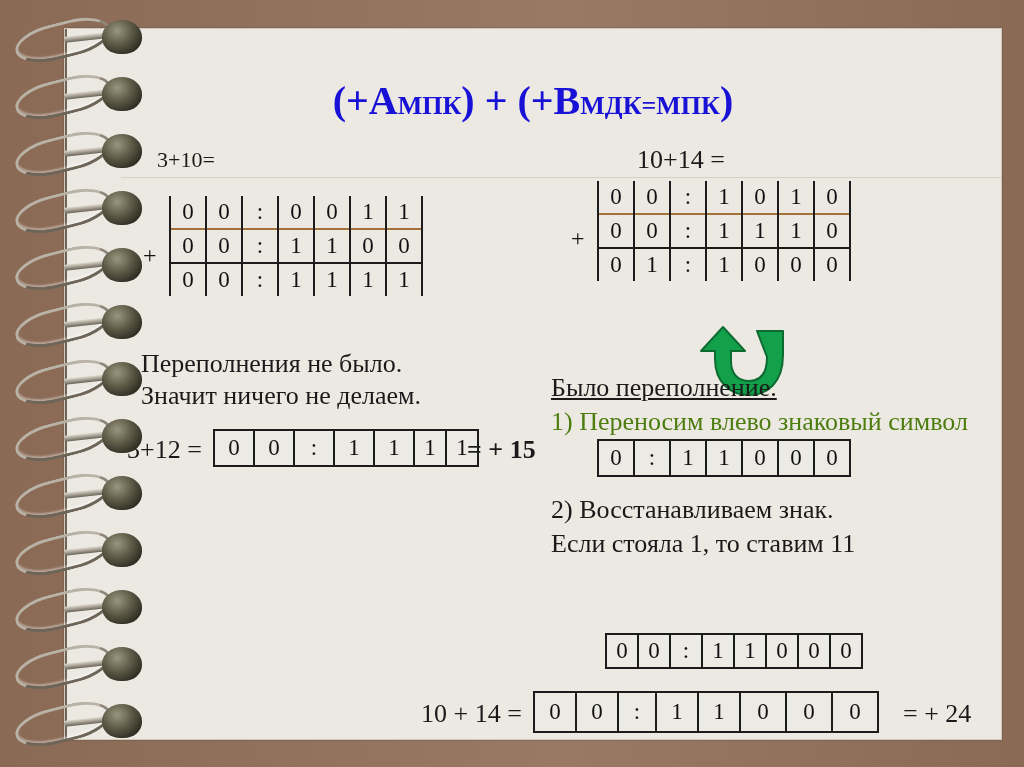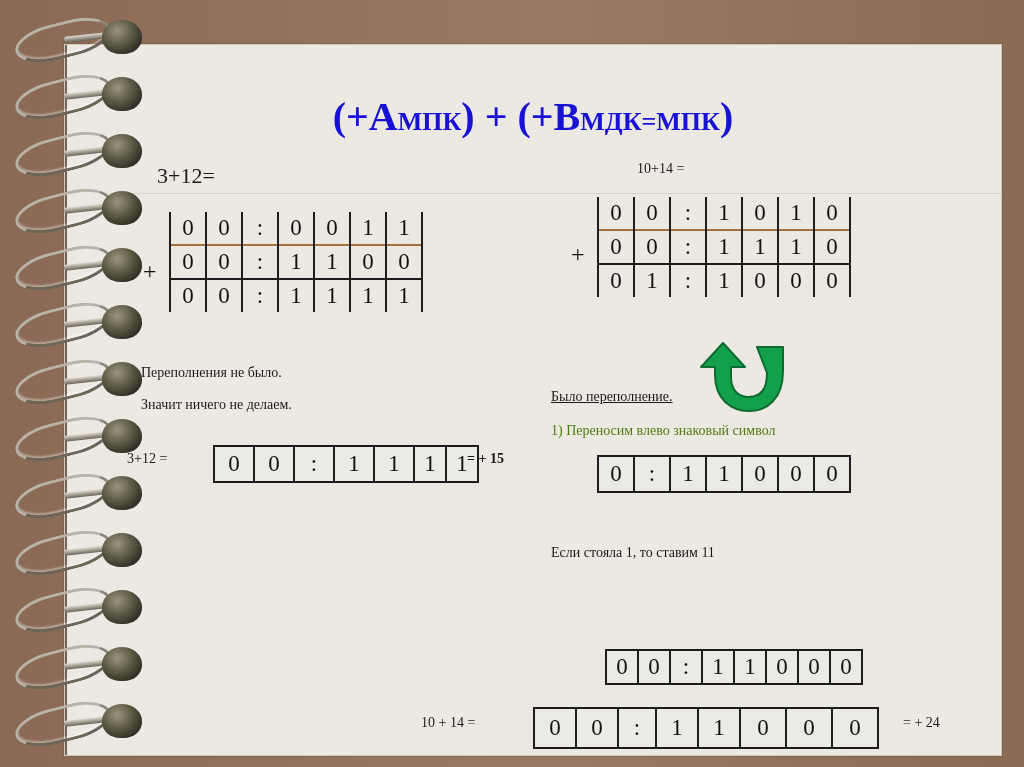--- a/index.html
+++ b/index.html
@@ -7,21 +7,21 @@
     width:1024px;height:767px;overflow:hidden;
     background:#8d6e58;
     font-family:"Liberation Serif", serif;
   }
   
   #slide{position:relative;width:1024px;height:767px;
     background:linear-gradient(90deg,#8a6a55 0%,#997963 55%,#8a6a55 100%);}
   
   #page{position:absolute;left:64px;top:28px;width:936px;height:710px;
     background:#ece9e3;border:1px solid #cfc8bd;
-    box-shadow:0 0 2px rgba(0,0,0,.25);margin-top:16px;}
+    box-shadow:0 0 2px rgba(0,0,0,.25);}
   #page-inner{position:absolute;left:0;top:0;right:0;bottom:0;}
   
   #gutter-rule{position:absolute;left:0px;top:0;width:2px;height:710px;
     background:#4a3528;opacity:.75;}
   
   #header-rule{position:absolute;left:56px;top:148px;width:880px;height:1px;
     background:#d9d2c6;}
 
   
   #spiral{position:absolute;left:0;top:0;width:132px;height:767px;}
@@ -38,21 +38,21 @@
     border-radius:50% 50% 46% 46%;
     background:radial-gradient(ellipse at 38% 32%, #9a957d 0%, #5d5a47 42%, #2e2c22 78%, #22211a 100%);
     filter:blur(.4px);}
 
   
   #title{position:absolute;left:0;width:936px;top:48px;text-align:center;
     color:#1811d6;font-weight:bold;font-size:40px;letter-spacing:0px;white-space:nowrap;}
   #title .sub{font-size:26px;font-weight:bold;}
 
   
-  .txt{position:absolute;color:#1a1a1a;font-size:14px;white-space:nowrap;}
+  .txt{position:absolute;color:#1a1a1a;font-size:26px;white-space:nowrap;}
   .txt.green{color:#4d7c0f;}
 
   
   .addtbl{position:absolute;border-collapse:collapse;}
   .addtbl td{
     width:34px;height:32px;text-align:center;vertical-align:middle;
     font-size:23px;color:#111;
     border-left:2px solid #1c1c1c;border-right:2px solid #1c1c1c;
     padding:0;}
   .addtbl tr.rule-brown td{border-top:2px solid #a5713a;}
@@ -76,21 +76,21 @@
   <div id="page">
     <div id="page-inner">
 
       <div id="gutter-rule"></div>
       <div id="header-rule"></div>
 
       <div id="title">
         <span>(+А</span><span class="sub">МПК</span><span>) + (+В</span><span class="sub">МДК=МПК</span><span>)</span>
       </div>
 
-      <div class="txt" style="left:92px;top:118px;font-size:22px;">3+12=</div>
+      <div class="txt" style="left:92px;top:118px;font-size:22px;">3+10=</div>
 
       <span class="plus" style="left:78px;top:213px;">+</span>
 
       <table class="addtbl" style="left:104px;top:167px;">
         <tbody>
             <tr>
           <td>0</td>
           <td>0</td>
           <td>:</td>
           <td>0</td>
@@ -183,20 +183,21 @@
       <div class="boxrow" style="left:532px;top:410px;">
         <div class="cell" style="width:34px;height:34px;">0</div>
         <div class="cell" style="width:34px;height:34px;">:</div>
         <div class="cell" style="width:34px;height:34px;">1</div>
         <div class="cell" style="width:34px;height:34px;">1</div>
         <div class="cell" style="width:34px;height:34px;">0</div>
         <div class="cell" style="width:34px;height:34px;">0</div>
         <div class="cell" style="width:34px;height:34px;">0</div>
       </div>
 
+      <div class="txt" style="left:486px;top:466px;">2) Восстанавливаем знак.</div>
       <div class="txt" style="left:486px;top:500px;">Если стояла 1, то ставим 11</div>
 
       <div class="boxrow" style="left:540px;top:604px;">
         <div class="cell" style="width:30px;height:32px;">0</div>
         <div class="cell" style="width:30px;height:32px;">0</div>
         <div class="cell" style="width:30px;height:32px;">:</div>
         <div class="cell" style="width:30px;height:32px;">1</div>
         <div class="cell" style="width:30px;height:32px;">1</div>
         <div class="cell" style="width:30px;height:32px;">0</div>
         <div class="cell" style="width:30px;height:32px;">0</div>

